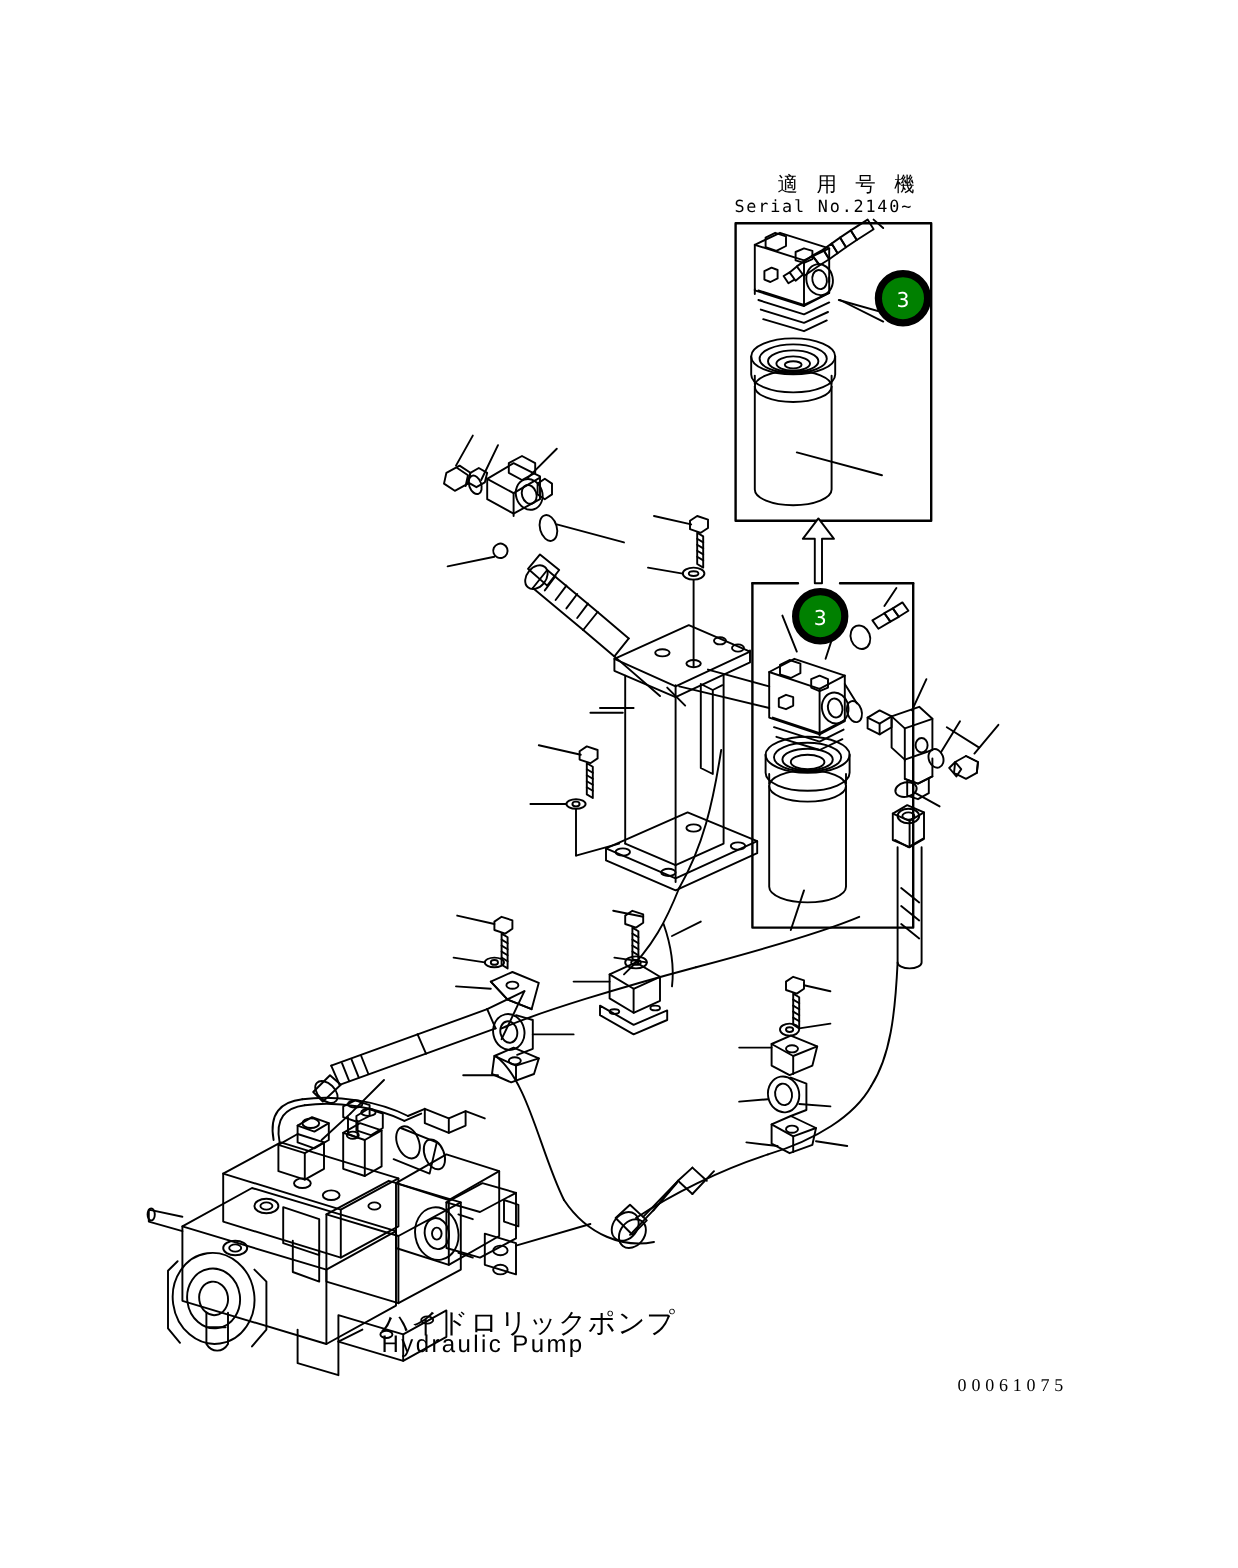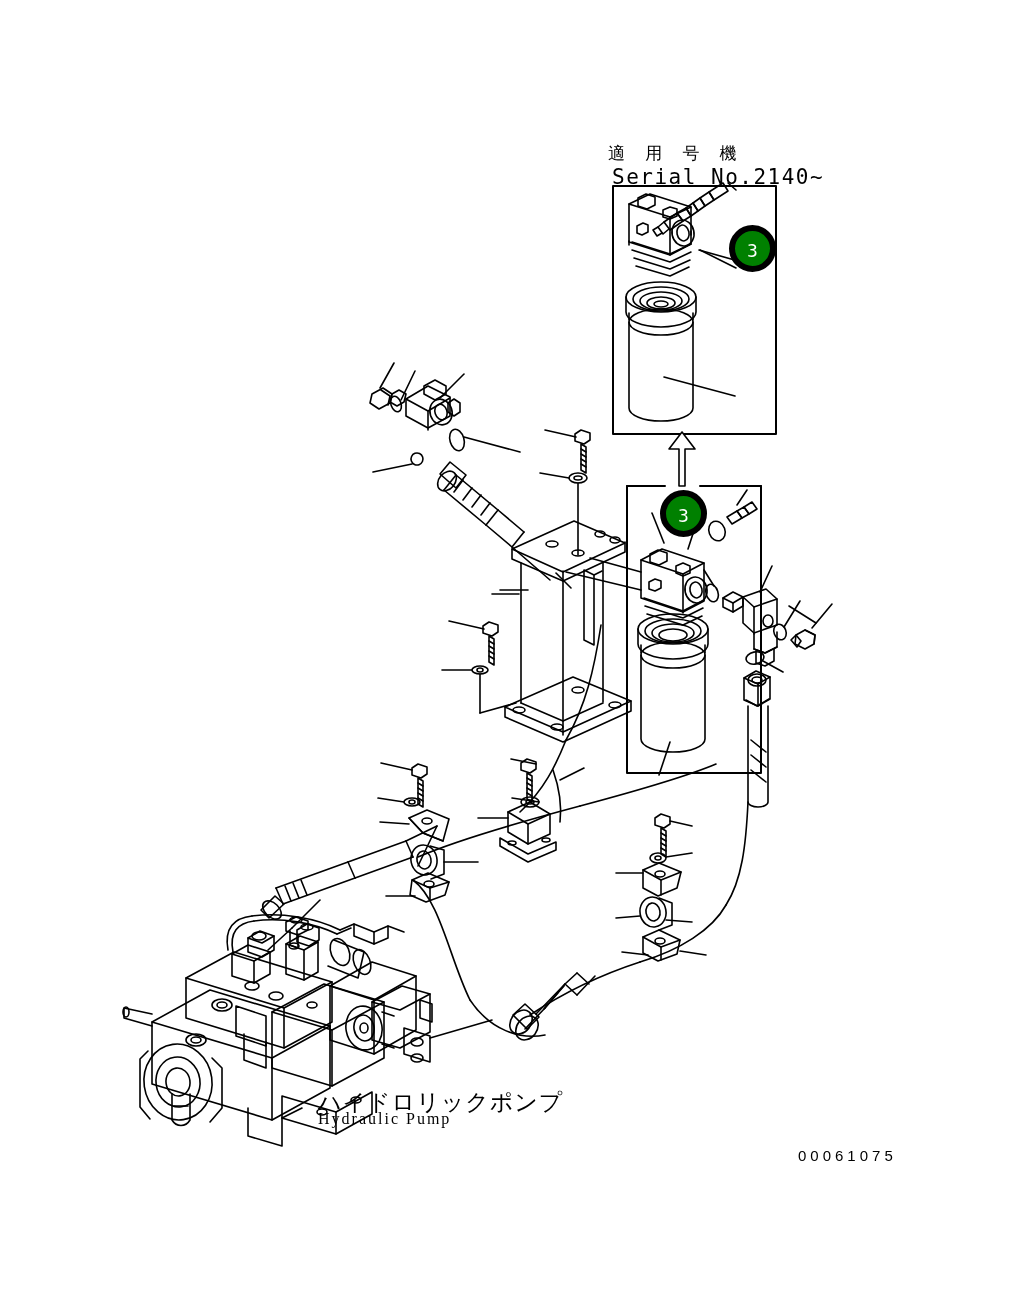--- a/index.html
+++ b/index.html
@@ -2,28 +2,28 @@
 <html><head>
 <meta charset="utf-8">
 <style>
   html,body{margin:0;padding:0;background:#ffffff;}
   body{width:1032px;height:1307px;position:relative;overflow:hidden;
        font-family:"DejaVu Sans","Liberation Sans",sans-serif;color:#000;}
   #stage{position:absolute;left:0;top:0;width:1032px;height:1307px;}
   svg{position:absolute;left:0;top:0;}
   .jp{font-family:"DejaVu Sans",sans-serif;}
   .lbl{position:absolute;white-space:nowrap;}
-  #serial-jp{left:608px;top:142px;font-size:17px;letter-spacing:5px;font-family:Liberation Mono, monospace;}
-  #serial-en{left:612px;top:165px;font-size:21px;letter-spacing:1.5px;
+  #serial-jp{left:648px;top:142px;font-size:17px;letter-spacing:5px;}
+  #serial-en{left:612px;top:165px;font-size:14px;letter-spacing:1.5px;
              font-family:"DejaVu Sans Mono","Liberation Mono",monospace;}
   #pump-jp{left:318px;top:1087px;font-size:23px;letter-spacing:1px;}
-  #pump-en{left:318px;top:1110px;font-size:16px;letter-spacing:2px;
-           font-family:Liberation Serif, serif;}
+  #pump-en{left:318px;top:1110px;font-size:20px;letter-spacing:2px;
+           font-family:Liberation Sans, sans-serif;}
   #drawing-no{left:798px;top:1147px;font-size:15px;letter-spacing:4px;
-              font-family:Liberation Sans, sans-serif;}
+              font-family:Liberation Serif, serif;}
   .callout-num{position:absolute;font-size:17px;color:#fff;font-weight:normal;
                text-align:center;}
 </style>
 </head>
 <body>
 
 <div id="stage">
 
 <svg width="1032" height="1307" viewBox="0 0 1032 1307">
   <g fill="none" stroke="#000" stroke-width="1.6" stroke-linecap="round" stroke-linejoin="round">

